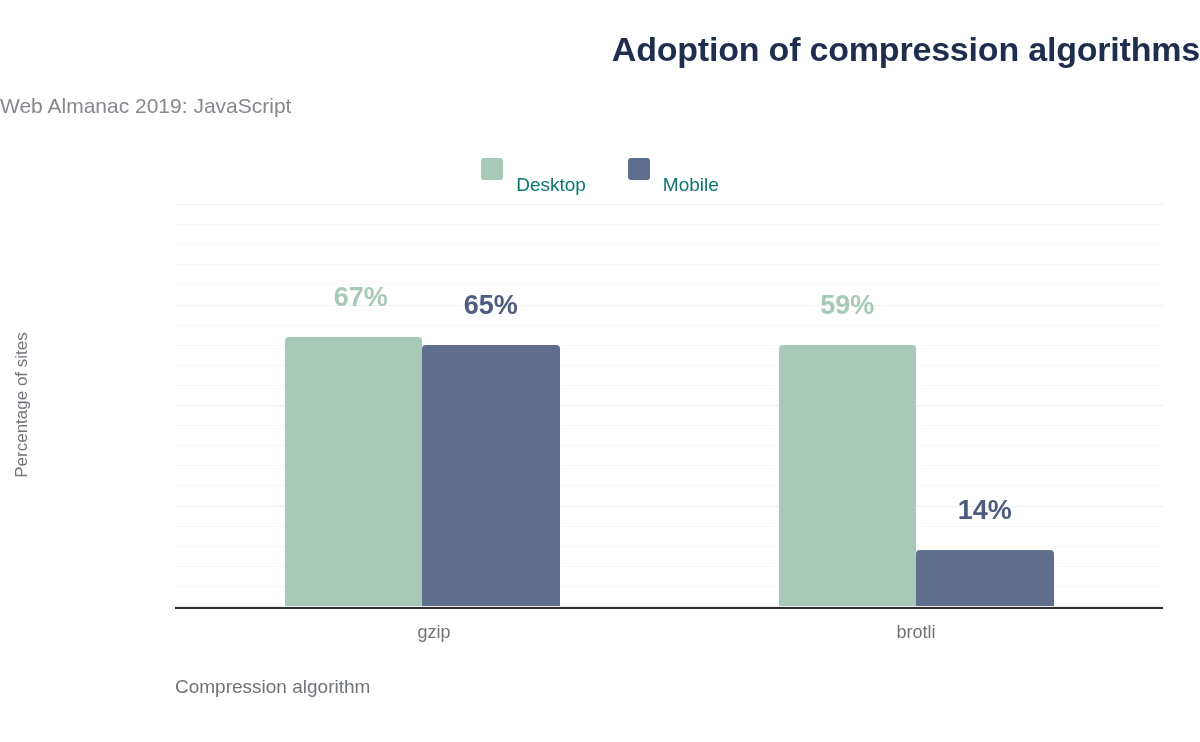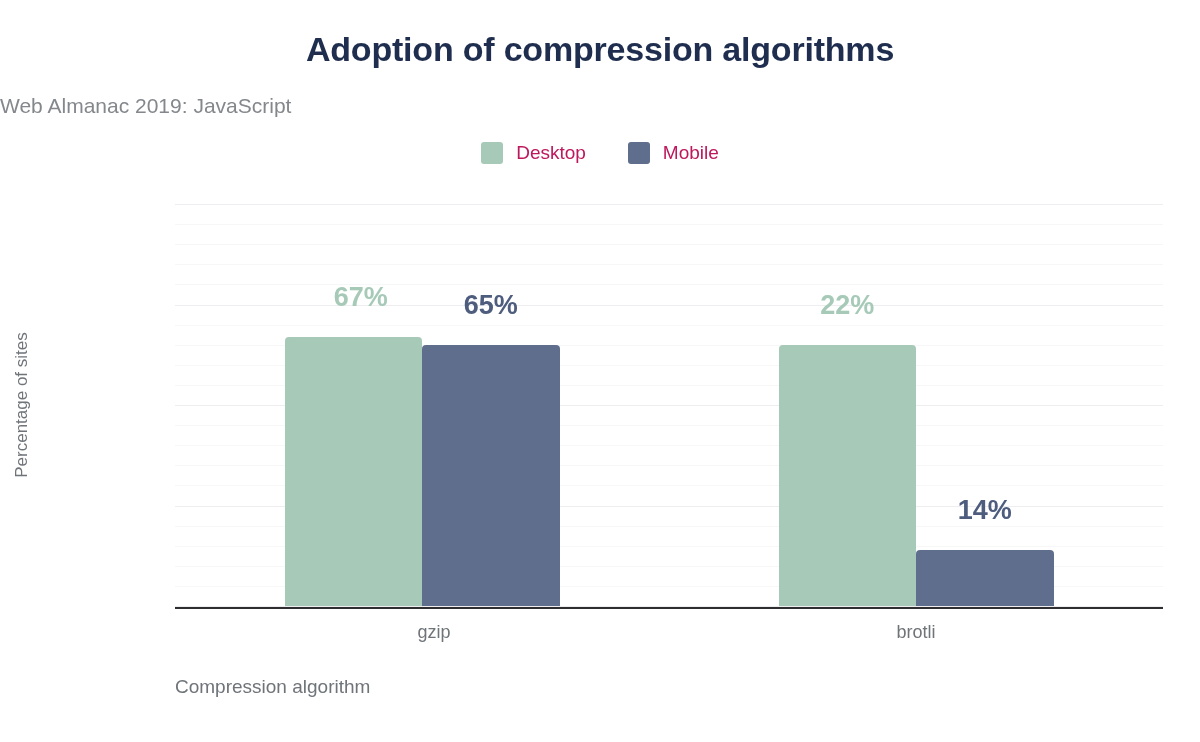--- a/index.html
+++ b/index.html
@@ -20,21 +20,21 @@
     inset: 0;
     background: #ffffff;
   }
 
   
   .chart-title {
     position: absolute;
     top: 30px;
     left: 0;
     width: 1200px;
-    text-align: center;
+    text-align: right;
     font-size: 34px;
     font-weight: bold;
     color: #1f2d4e;
     letter-spacing: -0.2px;
   }
   .chart-subtitle {
     position: absolute;
     top: 94px;
     left: 0;
     width: 1200px;
@@ -61,21 +61,22 @@
     gap: 13px;
   }
   .legend-swatch {
     width: 22px;
     height: 22px;
     border-radius: 3px;
     display: block;
   }
   .legend-label {
     font-size: 19px;
-    color: #be185d;
+    color: #0f766e;
+    margin-top: 32px;
   }
 
   
   .plot {
     position: absolute;
     left: 175px;
     top: 204px;
     width: 988px;
     height: 402px;
   }
@@ -185,21 +186,21 @@
       <div class="gridline" style="top: 60.3px;"></div>
       <div class="gridline" style="top: 40.2px;"></div>
       <div class="gridline" style="top: 20.1px;"></div>
       <div class="gridline major" style="top: 0px;"></div>
       <div class="bar" style="left: 109.5px; width: 137.5px; height: 269.34px; background: rgb(167, 202, 184);"></div>
       <div class="bar-value" style="left: 117px; width: 137.5px; top: 77.66px; color: rgb(167, 202, 184);">67%</div>
       <div class="bar" style="left: 247px; width: 137.5px; height: 261.3px; background: rgb(95, 110, 140);"></div>
       <div class="bar-value" style="left: 247px; width: 137.5px; top: 85.7px; color: rgb(78, 93, 126);">65%</div>
       <div class="xtick" style="left: 259px;">gzip</div>
       <div class="bar" style="left: 603.5px; width: 137.5px; height: 261.3px; background: rgb(167, 202, 184);"></div>
-      <div class="bar-value" style="left: 603.5px; width: 137.5px; top: 85.7px; color: rgb(167, 202, 184);">22%</div>
+      <div class="bar-value" style="left: 603.5px; width: 137.5px; top: 85.7px; color: rgb(167, 202, 184);">59%</div>
       <div class="bar" style="left: 741px; width: 137.5px; height: 56.28px; background: rgb(95, 110, 140);"></div>
       <div class="bar-value" style="left: 741px; width: 137.5px; top: 290.72px; color: rgb(78, 93, 126);">14%</div>
       <div class="xtick" style="left: 741px;">brotli</div>
     </div>
 
   <div class="xlabel">Compression algorithm</div>
 
   <div class="ylabel">Percentage of sites</div>
 
 </div>

